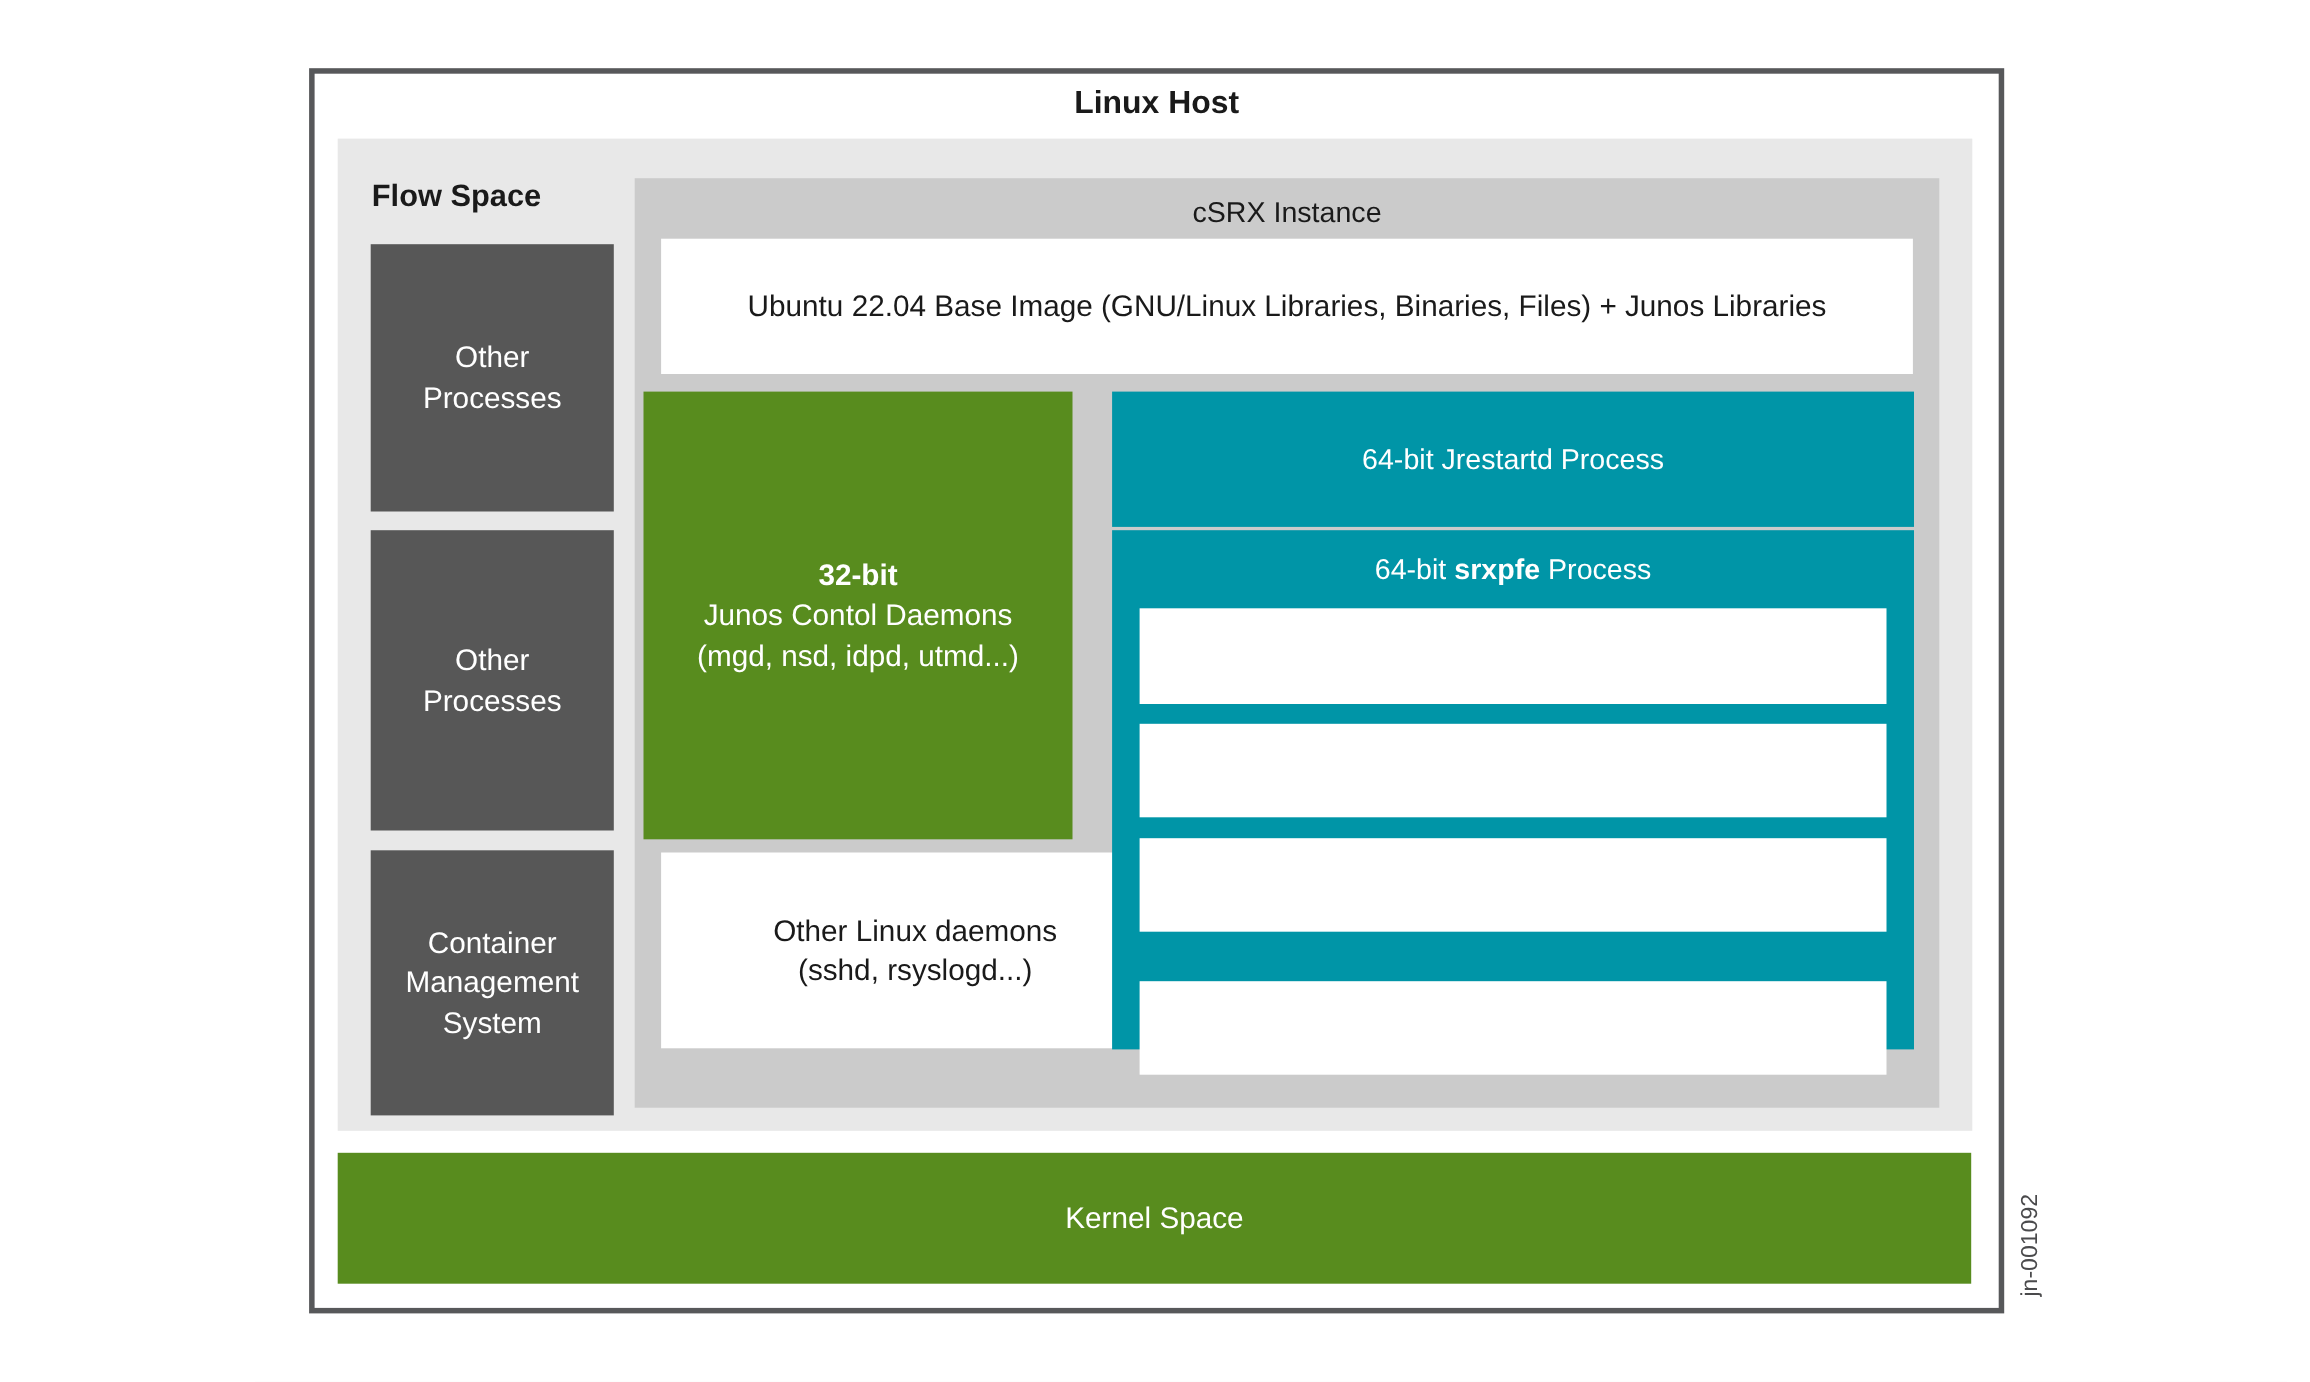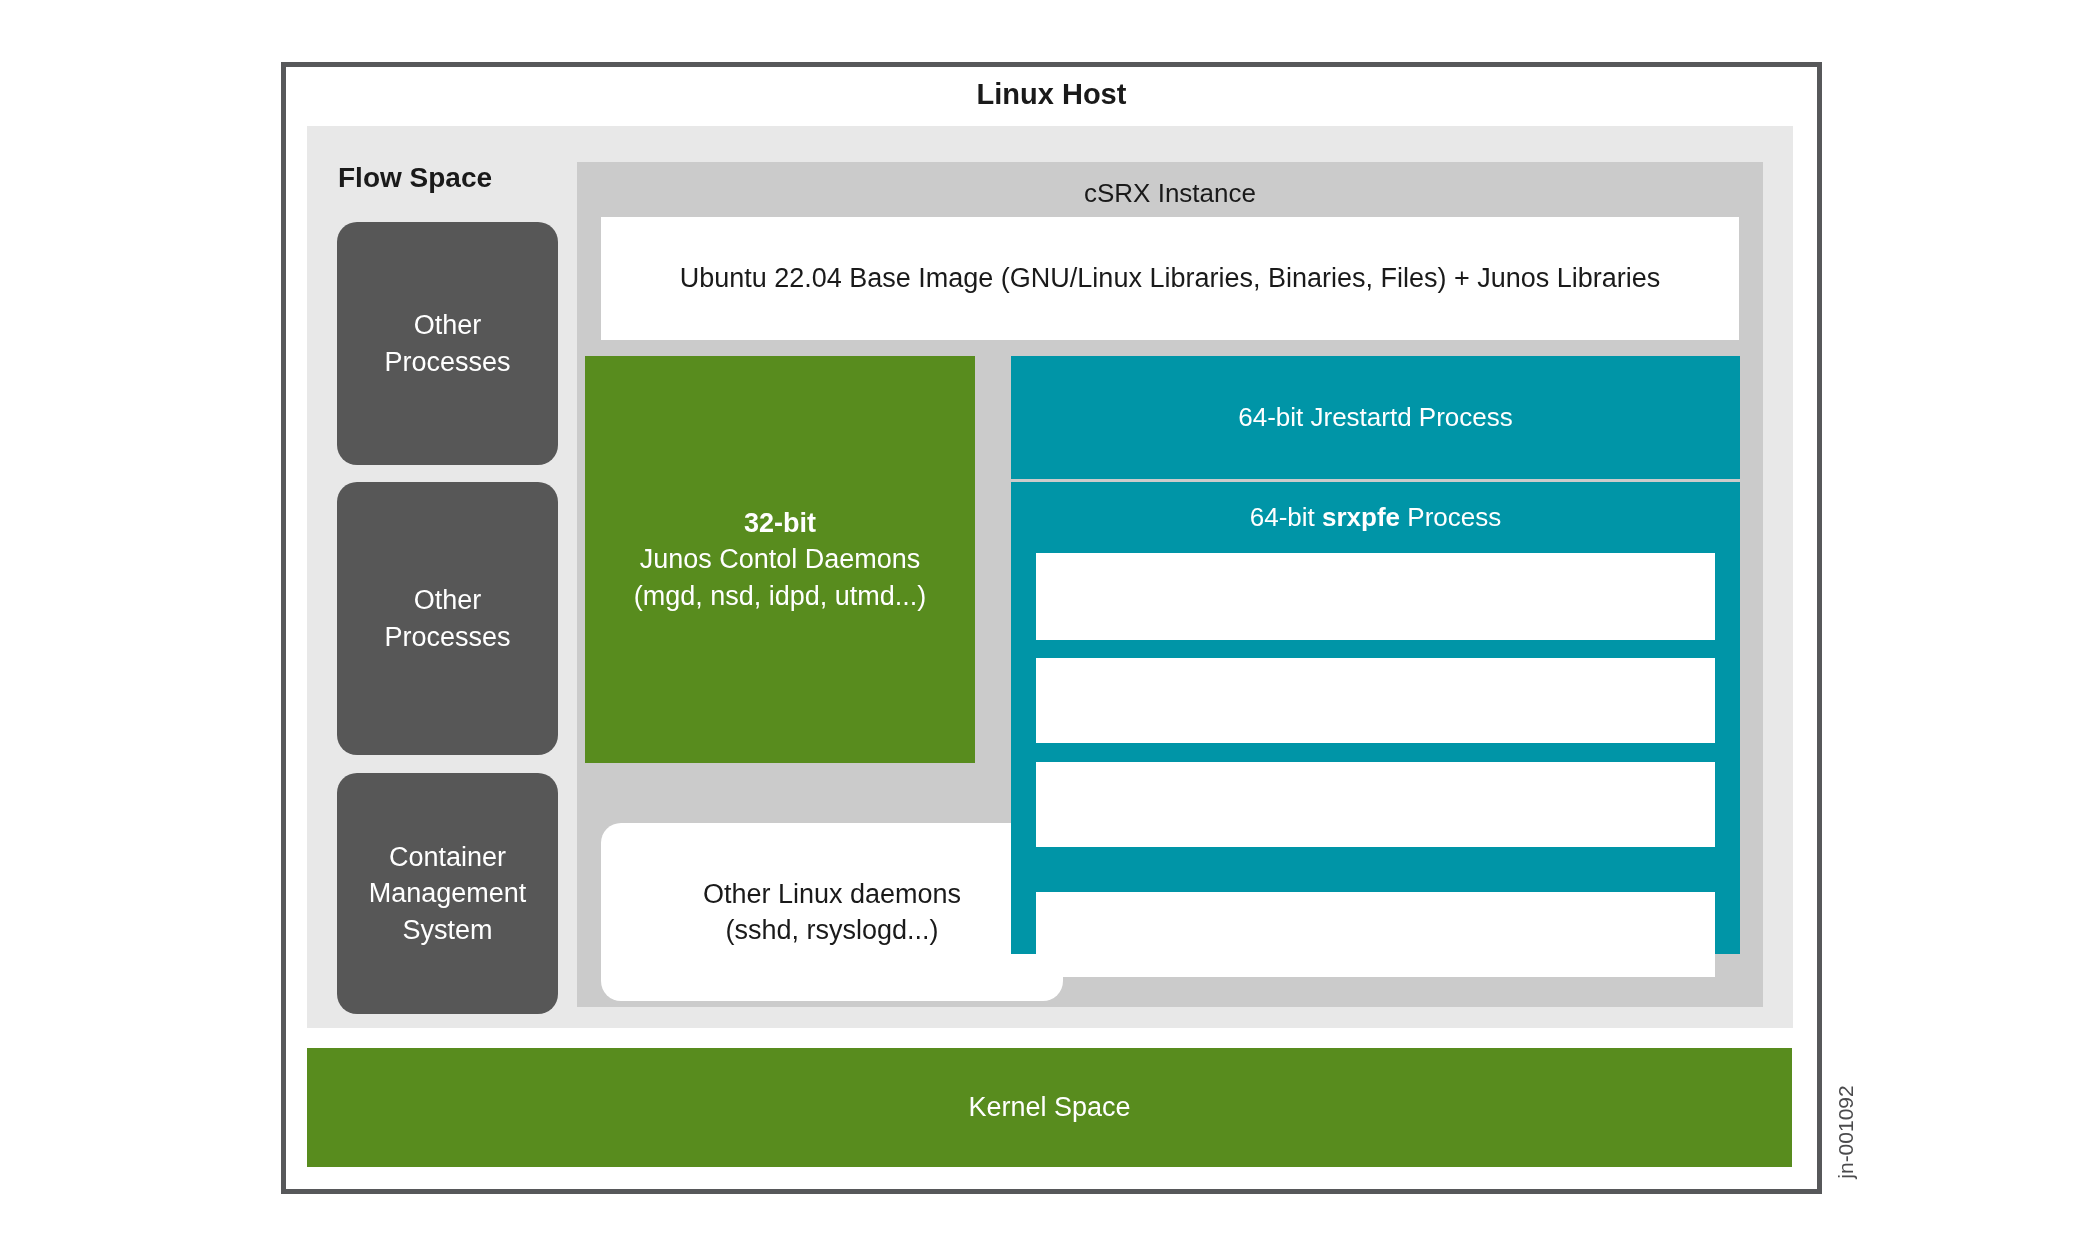--- a/index.html
+++ b/index.html
@@ -22,38 +22,38 @@
     position:absolute;left:31px;top:36px;font-size:28px;font-weight:bold;
   }
   .darkbox{
     position:absolute;left:30px;width:221px;background:#575757;color:#ffffff;
     display:flex;align-items:center;justify-content:center;text-align:center;
     font-size:27px;line-height:1.35;
   }
   .db1{top:96px;height:243px;}
   .db2{top:356px;height:273px;}
   .db3{top:647px;height:241px;}
-  .preline{white-space:pre-line;border-radius:20px;}
+  .preline{white-space:pre-line;}
   .csrx{
     position:absolute;left:270px;top:36px;width:1186px;height:845px;background:#cbcbcb;
   }
   .csrx-label{
     position:absolute;left:0;top:16px;width:100%;text-align:center;font-size:26px;
   }
   .whitebox{
     background:#ffffff;display:flex;align-items:center;justify-content:center;
     text-align:center;font-size:27px;line-height:1.35;
   }
   .ubuntu{position:absolute;left:24px;top:55px;width:1138px;height:123px;}
   .greenbox{
     position:absolute;left:8px;top:194px;width:390px;height:407px;background:#588c1e;
     color:#ffffff;display:flex;align-items:center;justify-content:center;
     text-align:center;font-size:27px;line-height:1.35;
   }
-  .other-daemons{position:absolute;left:24px;top:613px;width:462px;height:178px;margin-top:48px;}
+  .other-daemons{position:absolute;left:24px;top:613px;width:462px;height:178px;}
   .tealbox{position:absolute;left:434px;width:729px;background:#0095a7;color:#ffffff;}
   .teal1{top:194px;height:123px;display:flex;align-items:center;justify-content:center;
     font-size:26px;}
   .teal2{top:320px;height:472px;}
   .srxpfe-heading{
     position:absolute;left:0;top:20px;width:100%;text-align:center;font-size:26px;
   }
   .layer{position:absolute;left:25px;width:679px;height:87px;}
   .layer-fp{top:176px;height:85px;}
   .layer-as{top:71px;}

